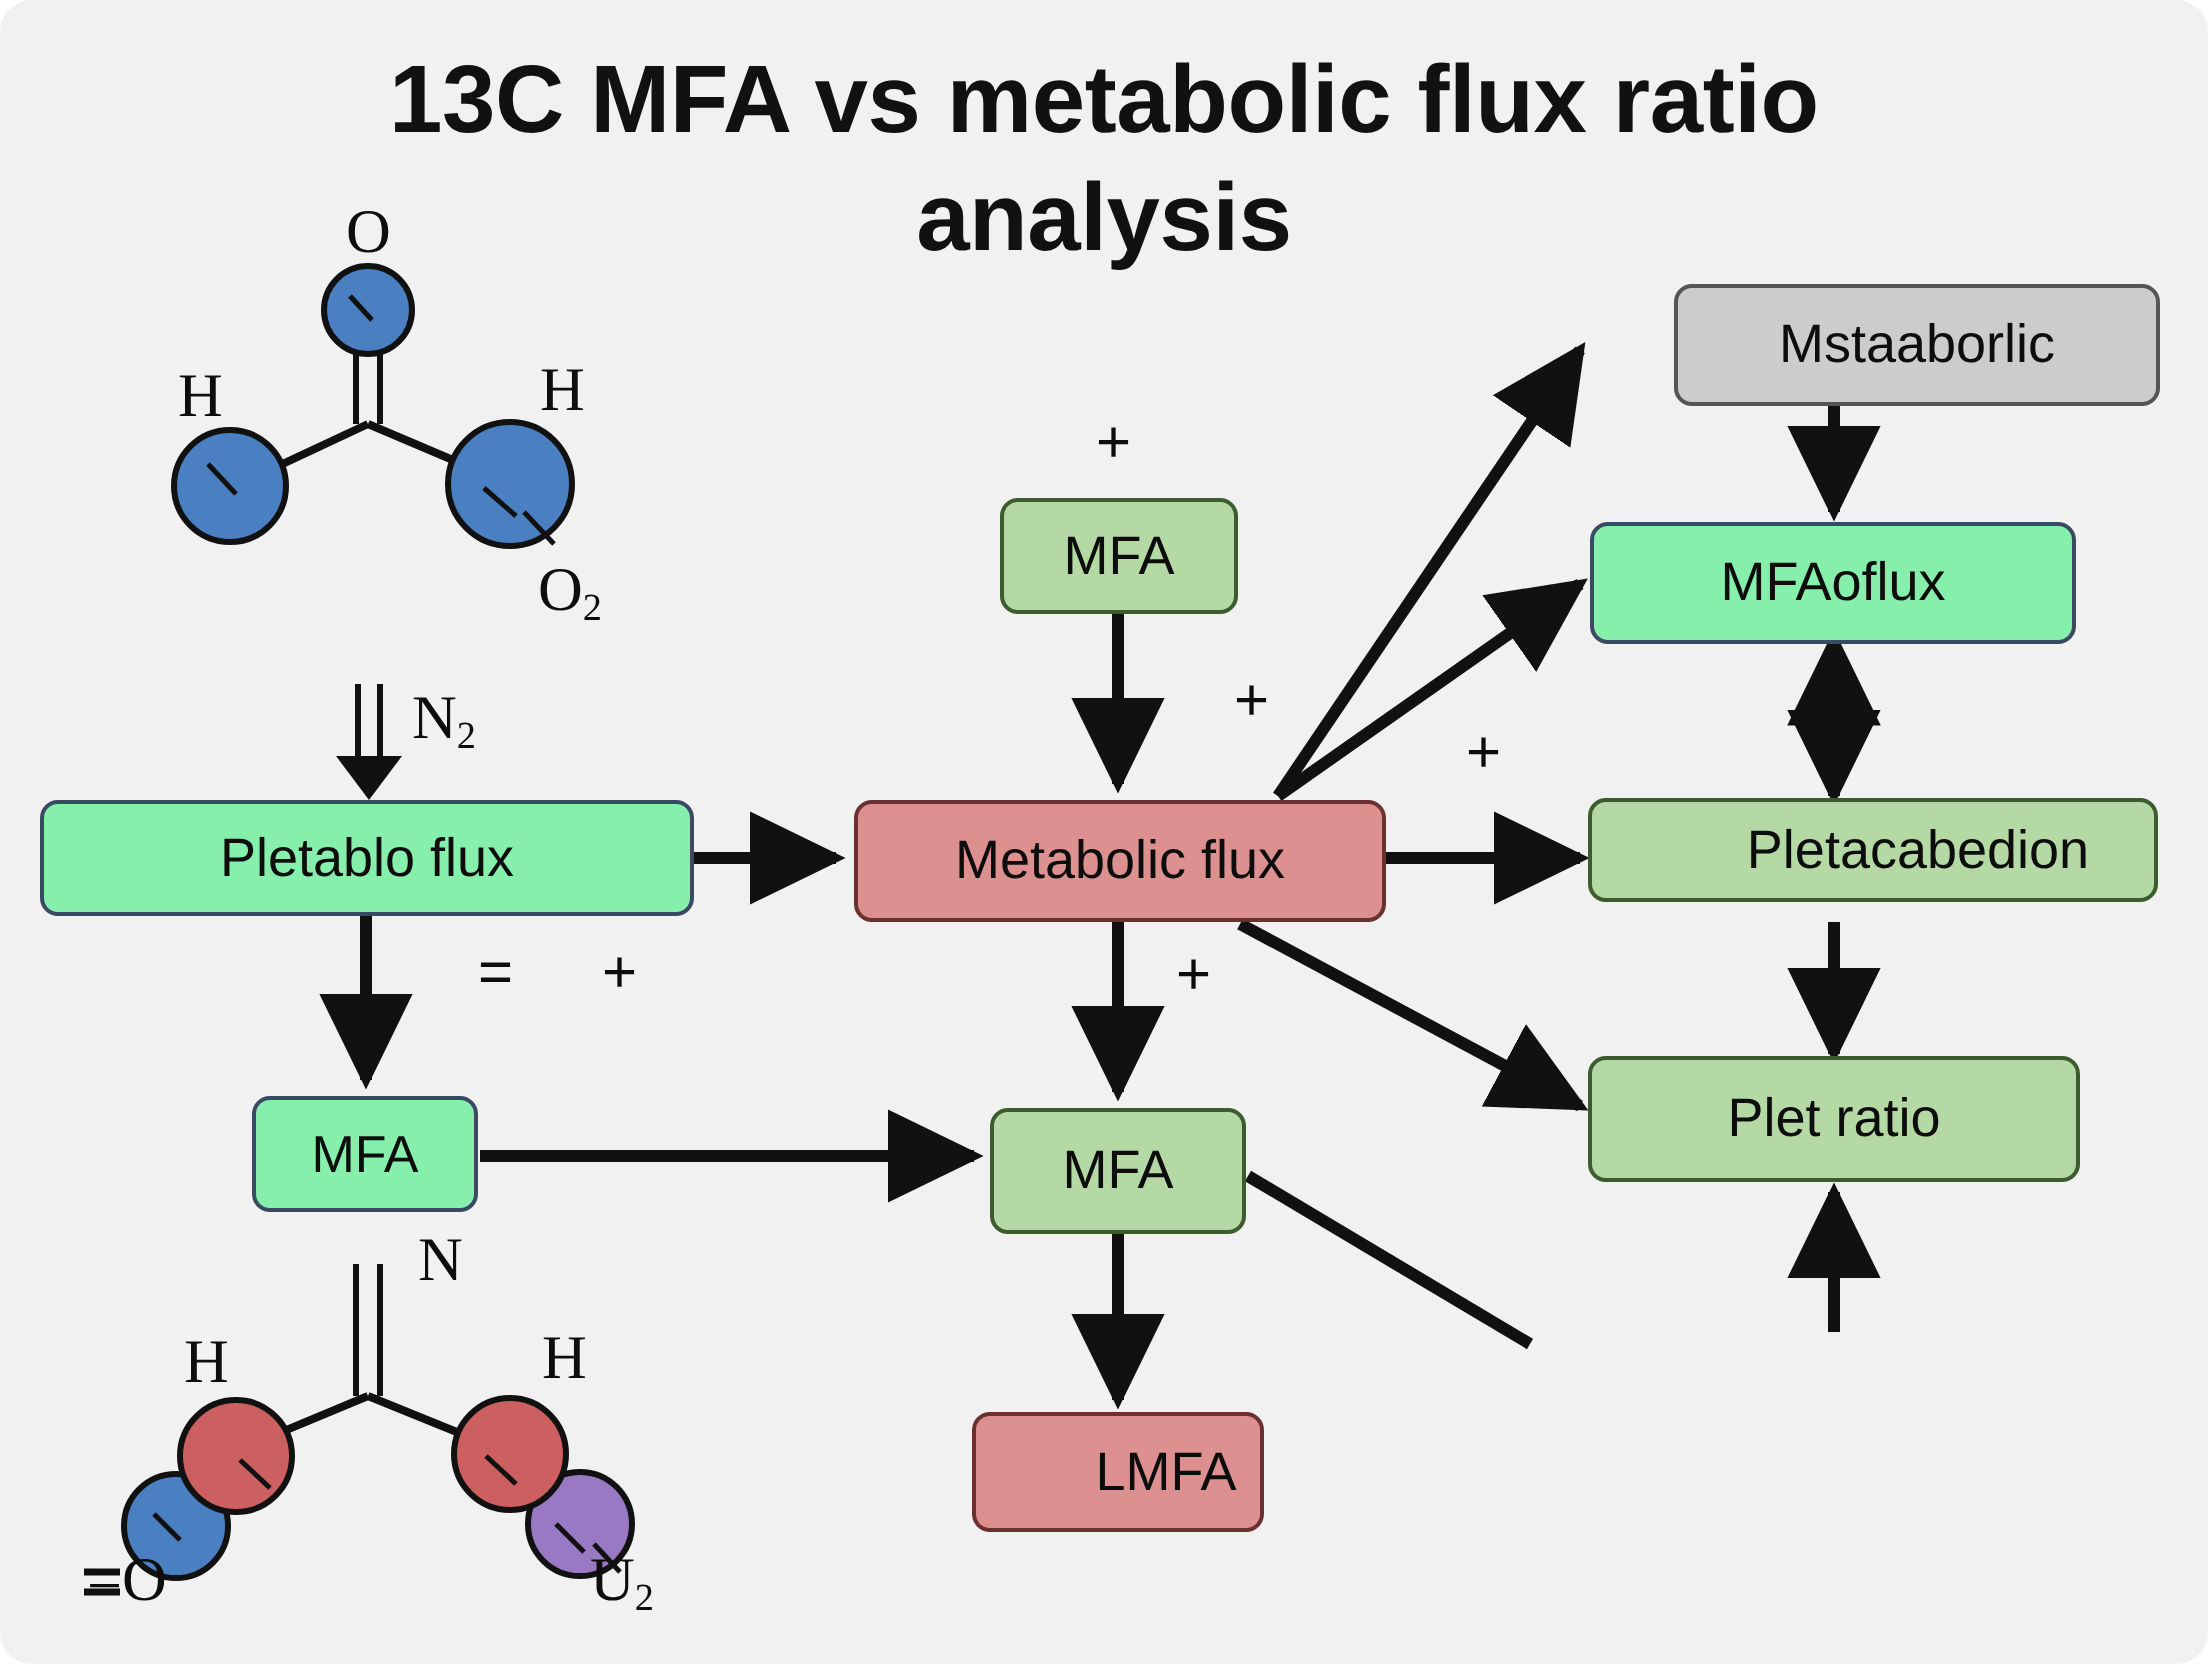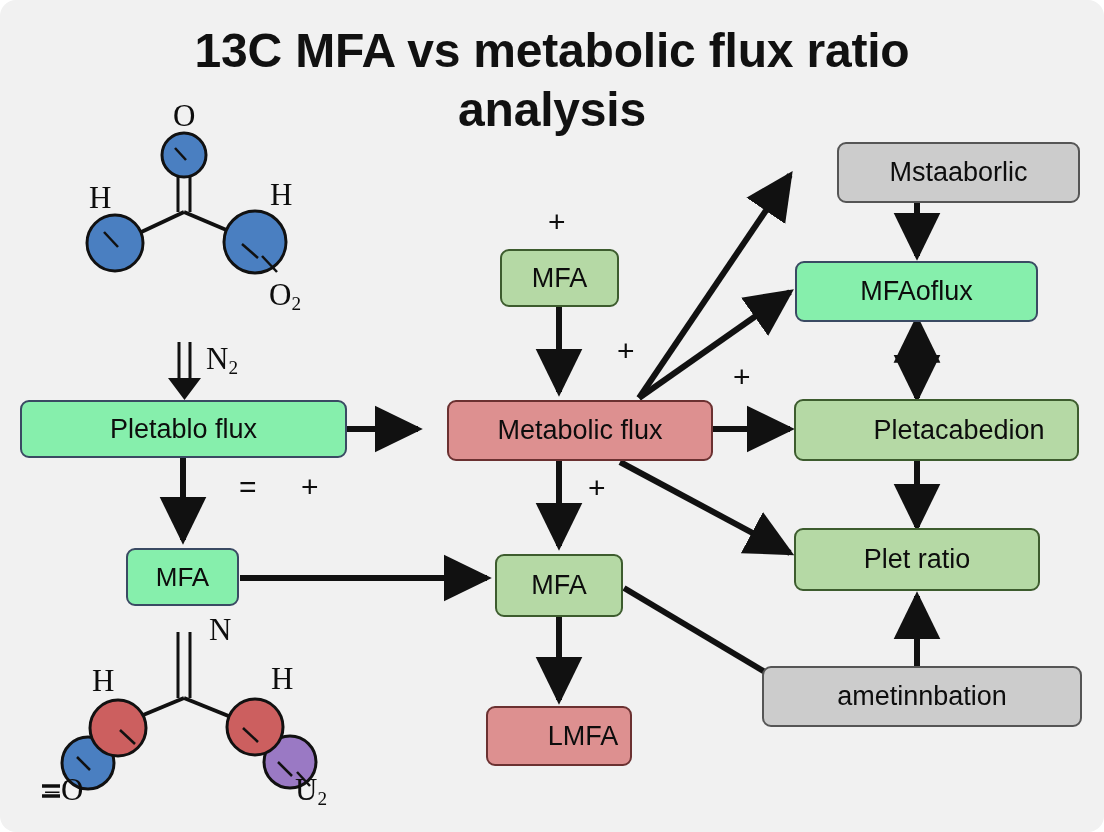--- a/index.html
+++ b/index.html
@@ -214,29 +214,28 @@
   <div class="anno serif" style="left:206px; top:341px;">
     <span>N</span><sub>2</sub>
   </div>
 
   <div class="node blue" style="left:20px; top:400px; width:327px; height:58px;">Pletablo flux</div>
 
   <div class="node blue" style="left:126px; top:548px; width:113px; height:58px; font-size:26px;">MFA</div>
 
   <div class="node green" style="left:500px; top:249px; width:119px; height:58px;">MFA</div>
 
-  <div class="node red" style="left:427px; top:400px; width:266px; height:61px;margin-left:20px;">Metabolic flux</div>
+  <div class="node red" style="left:427px; top:400px; width:266px; height:61px;">Metabolic flux</div>
 
   <div class="node green" style="left:495px; top:554px; width:128px; height:63px;">MFA</div>
 
   <div class="node red" style="left:486px; top:706px; width:146px; height:60px;padding-left:48px;">LMFA</div>
 
   <div class="node gray" style="left:795px; top:142px; width:243px; height:61px;margin-left:42px;">Mstaaborlic</div>
 
   <div class="node blue" style="left:795px; top:261px; width:243px; height:61px;">MFAoflux</div>
 
-  <div class="node green" style="left:794px; top:399px; width:285px; height:62px;padding-left:45px;">Pletacabedion</div>
+  <div class="node green" style="left:794px; top:399px; width:285px; height:52px;padding-left:45px;">Pletacabedion</div>
 
   <div class="node green" style="left:794px; top:528px; width:246px; height:63px;">Plet ratio</div>
 
-  <div class="node gray" style="left:762px; top:666px; width:320px; height:61px;">ametinnbation</div>
 
 </div>
 
 </body></html>

